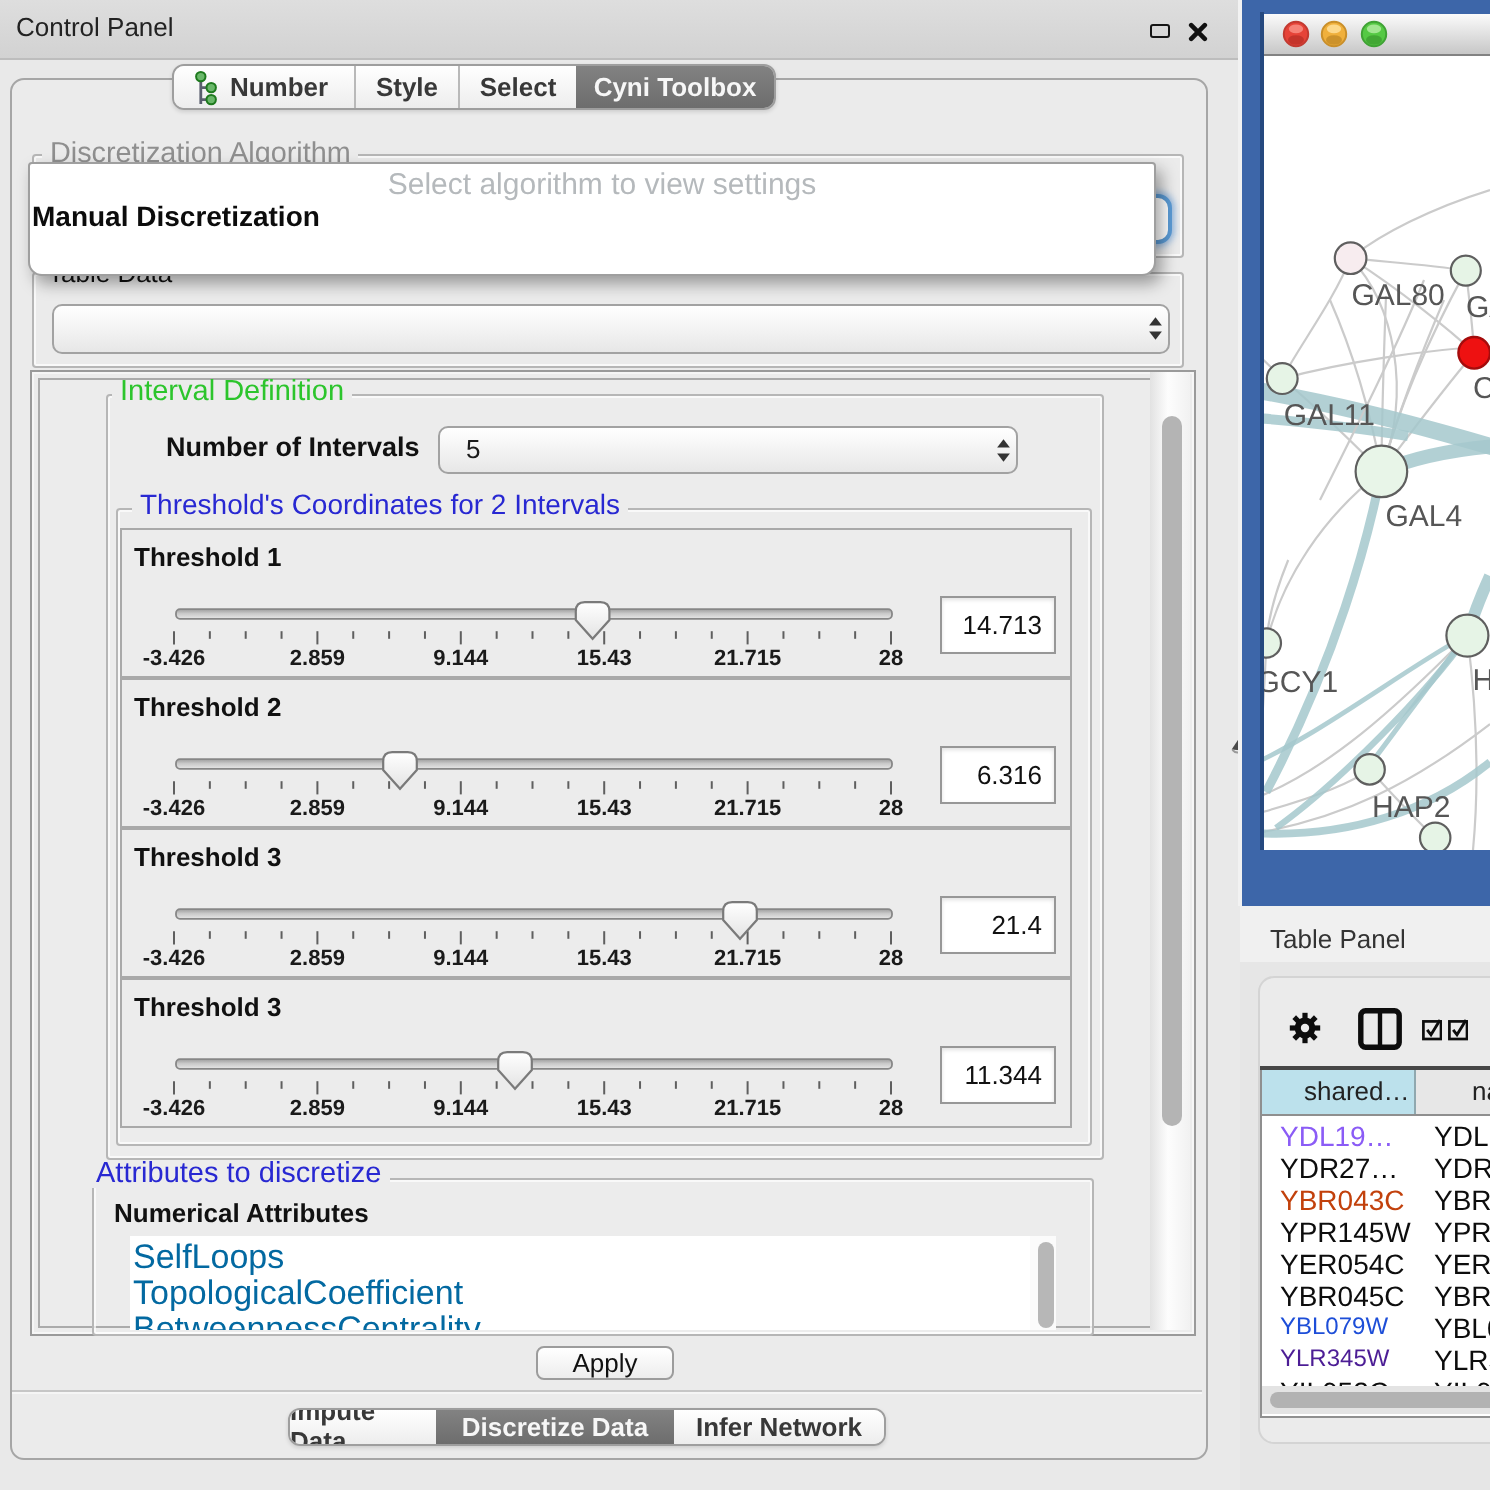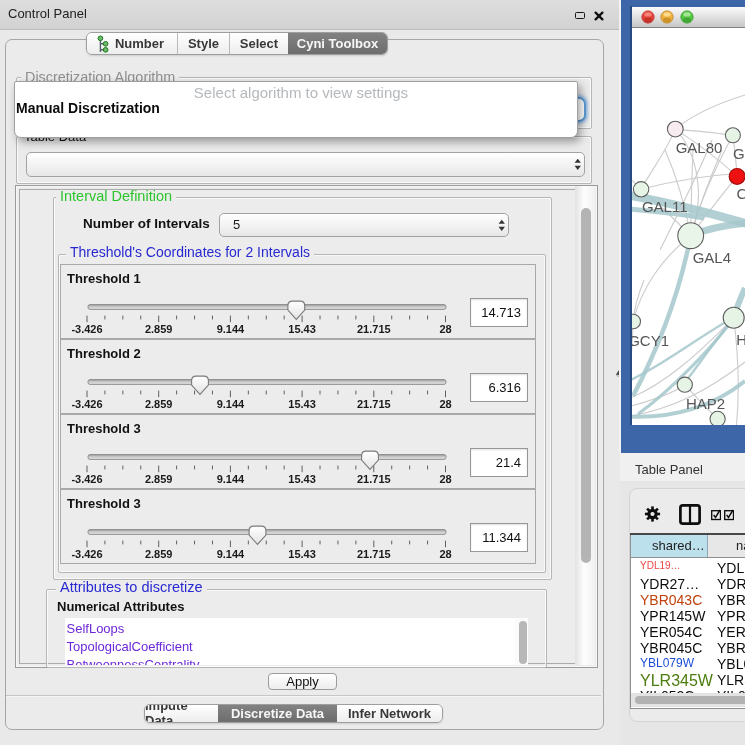--- a/index.html
+++ b/index.html
@@ -32,21 +32,21 @@
   font-size:13px;color:#1c1c1c;}
 .combo .ctext{position:absolute;left:11px;top:0;line-height:23px;}
 .carrows{position:absolute;right:3px;top:50%;margin-top:-6.2px;width:7.5px;height:12.5px;}
 
 .tpanel{left:59.5px;width:474px;height:73px;border:1px solid #a9a9a9;background:#ececec;}
 .ttitle{font-size:13px;font-weight:bold;color:#111;}
 .vbox{background:#fff;border:1px solid #979797;font-size:13px;color:#111;text-align:right;
   box-shadow:inset 0 1px 2px rgba(0,0,0,0.12);}
 
 .b13{font-size:13px;font-weight:bold;color:#111;}
-.r13{font-size:13px;color:#6d28d9;}
+.r13{font-size:17px;color:#0369a1;}
 #popup{left:14px;top:81px;width:562px;height:55px;background:#fff;border:1px solid #9f9f9f;
   border-radius:2px 2px 7px 7px;box-shadow:3px 4px 8px rgba(0,0,0,0.35);z-index:50;}
 </style>
 </head>
 <body>
 <div id="titlebar" class="abs">
     <div class="t abs">Control Panel</div>
   </div>
 <div id="floatbtn" class="abs"></div>
 <svg class="abs" style="left:593.5px;top:11px" width="10" height="10" viewBox="0 0 10 10">
@@ -248,21 +248,21 @@
     <text x="98.70" y="38.5" font-size="11" font-weight="bold" fill="#1a1a1a" text-anchor="middle">2.859</text>
     <text x="170.40" y="38.5" font-size="11" font-weight="bold" fill="#1a1a1a" text-anchor="middle">9.144</text>
     <text x="242.10" y="38.5" font-size="11" font-weight="bold" fill="#1a1a1a" text-anchor="middle">15.43</text>
     <text x="313.80" y="38.5" font-size="11" font-weight="bold" fill="#1a1a1a" text-anchor="middle">21.715</text>
     <text x="385.50" y="38.5" font-size="11" font-weight="bold" fill="#1a1a1a" text-anchor="middle">28</text>
     <path d="M 189.10 16 L 189.10 11.6 Q 189.10 7.1 193.60 7.1 L 201.40 7.1 Q 205.90 7.1 205.90 11.6 L 205.90 16 L 197.50 25.4 Z" fill="url(#thm)" stroke="#7a7a7a" stroke-width="1.1"></path>
   </svg>
 <div class="vbox abs" style="left:470px;top:523px;width:50px;height:27px;line-height:27px;padding-right:6px">11.344</div>
 
 <div class="group abs" style="left:46px;top:589px;width:499px;height:77px"></div>
-<div class="gtitle abs" style="left:56px;top:581px;color:#2828d2;background:#ececec;font-size:14.5px">Attributes to discretize</div>
+<div class="gtitle abs" style="left:44px;top:581px;color:#2828d2;background:#ececec;font-size:14.5px">Attributes to discretize</div>
 <div class="b13 abs" style="left:57px;top:599px">Numerical Attributes</div>
 <div class="abs" style="left:65px;top:618px;width:450px;height:47px;background:#fff;overflow:hidden">
   <div class="r13" style="padding:2px 0 0 1.5px;line-height:18.2px">SelfLoops<br>TopologicalCoefficient<br>BetweennessCentrality</div>
 </div>
 <div class="abs" style="left:515px;top:618px;width:13px;height:47px;background:#fbfbfb"></div>
 <div class="abs" style="left:518.5px;top:620.5px;width:8px;height:43px;border-radius:4px;background:#b7b7b7"></div>
 
 <div class="abs" style="left:268px;top:673px;width:67px;height:15px;border:1px solid #9c9c9c;border-radius:4px;
   background:linear-gradient(#ffffff,#ededed);text-align:center;font-size:13px;line-height:15px;color:#111">Apply</div>
 
@@ -389,33 +389,33 @@
 <path d="M2.6 5.9 L4.5 8.4 L9 1" fill="none" stroke="#0d0d0d" stroke-width="1.45"></path>
   </svg>
 <div class="abs" style="left:630px;top:533px;width:115px;height:174px;border:1px solid #8f8f8f;border-right:none;background:#fff"></div>
 <div class="abs" style="left:630px;top:533px;width:115px;height:2.2px;background:#474747"></div>
 <div class="abs" style="left:631px;top:535px;width:76px;height:22px;background:#bce1ec;border-right:1px solid #90a8af"></div>
 <div class="abs" style="left:708px;top:535px;width:37px;height:22px;background:#e7e7e7"></div>
 <div class="abs" style="left:631px;top:557px;width:114px;height:1px;background:#8f8f8f"></div>
 <div class="abs" style="left:652px;top:535px;height:22px;line-height:22px;font-size:13px;color:#222">shared…</div>
 <div class="abs" style="left:736px;top:535px;height:22px;line-height:22px;font-size:13px;color:#222">na</div>
 <div class="abs" style="left:631px;top:558px;width:114px;height:135px;background:#fff;overflow:hidden">
-    <span style="position:absolute;left:9px;top:1.5px;font-size:10px;color:#ef4444">YDL19…</span>
+    <span style="position:absolute;left:9px;top:1.5px;font-size:14px;color:#8b5cf6">YDL19…</span>
     <span style="position:absolute;left:86px;top:1.5px;font-size:14px;color:#0d0d0d">YDL1</span>
     <span style="position:absolute;left:9px;top:17.6px;font-size:14px;color:#0d0d0d">YDR27…</span>
     <span style="position:absolute;left:86px;top:17.6px;font-size:14px;color:#0d0d0d">YDR2</span>
     <span style="position:absolute;left:9px;top:33.7px;font-size:14px;color:#c2410c">YBR043C</span>
     <span style="position:absolute;left:86px;top:33.7px;font-size:14px;color:#0d0d0d">YBR0</span>
     <span style="position:absolute;left:9px;top:49.8px;font-size:14px;color:#0d0d0d">YPR145W</span>
     <span style="position:absolute;left:86px;top:49.8px;font-size:14px;color:#0d0d0d">YPR1</span>
     <span style="position:absolute;left:9px;top:65.9px;font-size:14px;color:#0d0d0d">YER054C</span>
     <span style="position:absolute;left:86px;top:65.9px;font-size:14px;color:#0d0d0d">YER0</span>
     <span style="position:absolute;left:9px;top:82.0px;font-size:14px;color:#0d0d0d">YBR045C</span>
     <span style="position:absolute;left:86px;top:82.0px;font-size:14px;color:#0d0d0d">YBR0</span>
     <span style="position:absolute;left:9px;top:98.1px;font-size:12px;color:#1d4ed8">YBL079W</span>
     <span style="position:absolute;left:86px;top:98.1px;font-size:14px;color:#0d0d0d">YBL0</span>
-    <span style="position:absolute;left:9px;top:114.2px;font-size:16px;color:#4d7c0f">YLR345W</span>
+    <span style="position:absolute;left:9px;top:114.2px;font-size:12px;color:#4c1d95">YLR345W</span>
     <span style="position:absolute;left:86px;top:114.2px;font-size:14px;color:#0d0d0d">YLR3</span>
     <span style="position:absolute;left:9px;top:130.3px;font-size:14px;color:#0d0d0d">YIL052C</span>
     <span style="position:absolute;left:86px;top:130.3px;font-size:14px;color:#0d0d0d">YIL0</span>
   </div>
 <div class="abs" style="left:631px;top:693px;width:114px;height:14px;background:#e3e3e3"></div>
 <div class="abs" style="left:634.5px;top:696px;width:115px;height:8.4px;border-radius:4.2px;background:#b2b2b2"></div>
 
 </body></html>

